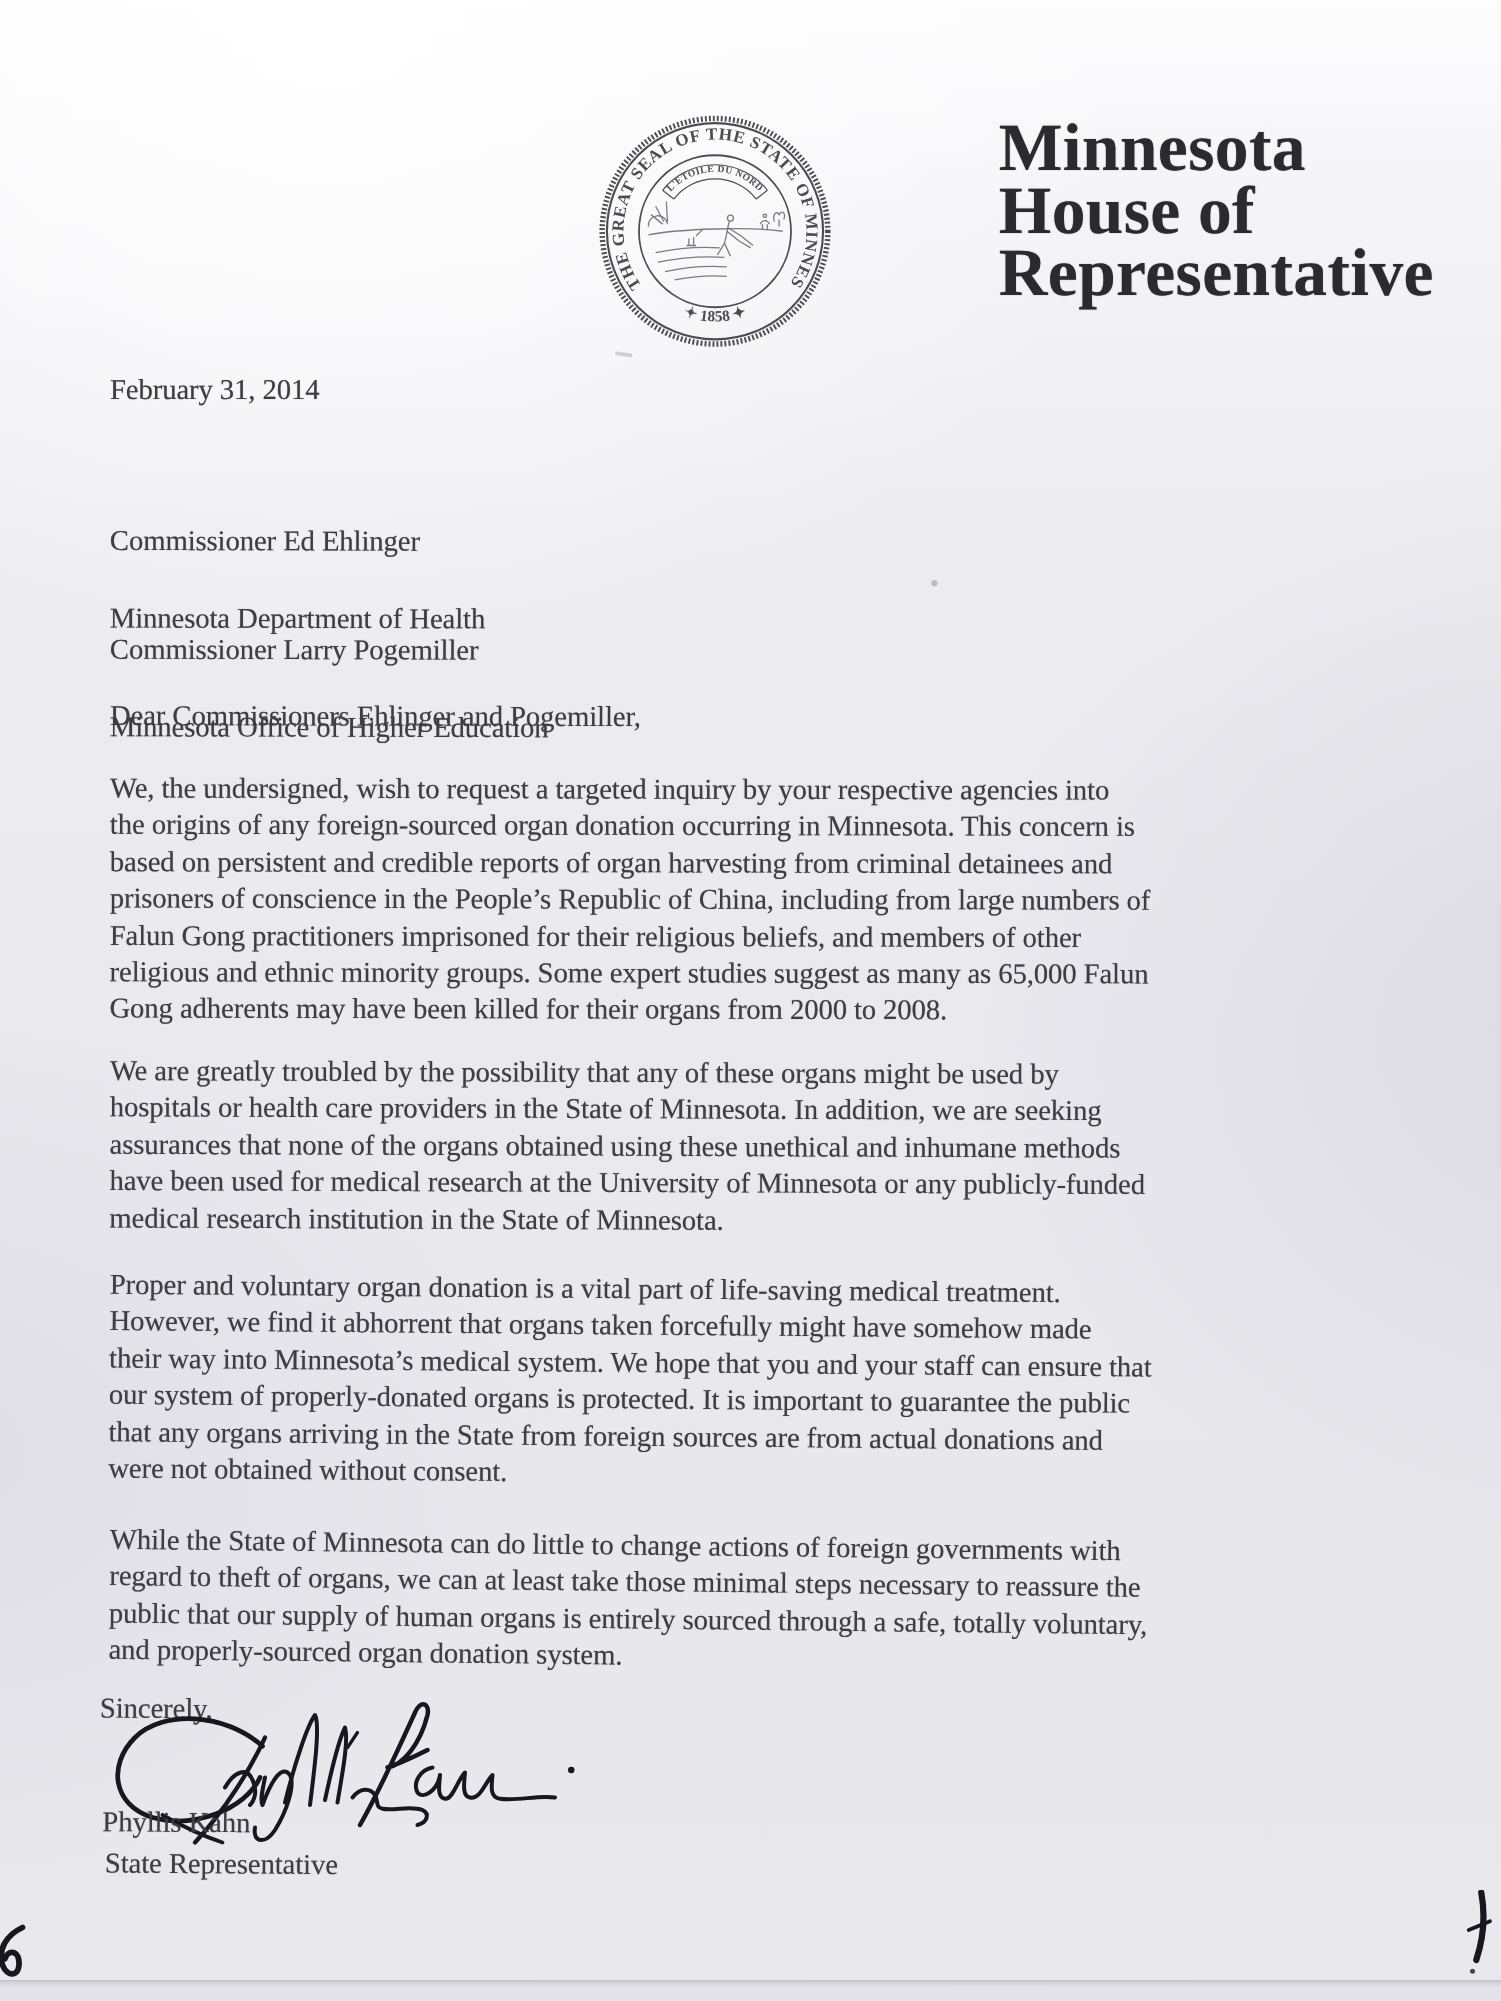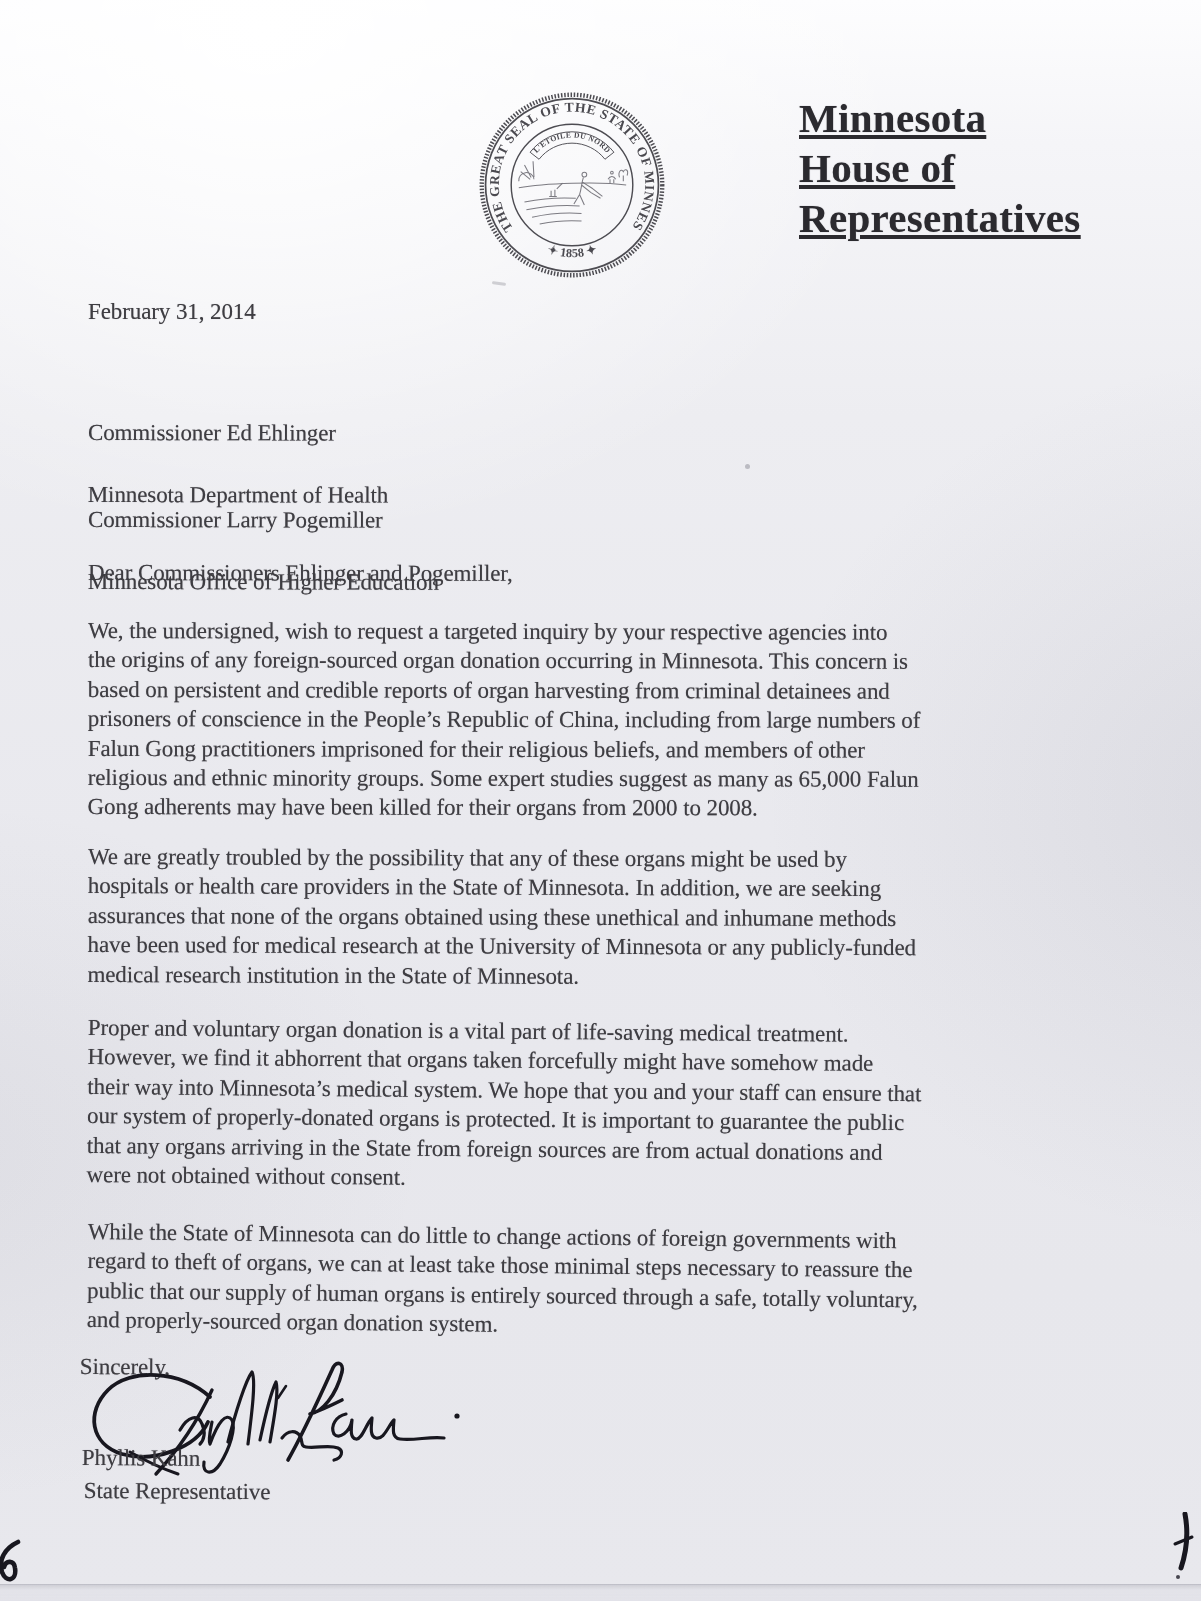--- a/index.html
+++ b/index.html
@@ -14,22 +14,22 @@
   }
   .abs{position:absolute;}
   .body-text{
     font-size:23px;line-height:29.4px;letter-spacing:-0.1px;
     white-space:pre-line;width:1060px;
     text-shadow:0 0 .7px rgba(62,61,66,.55);
     transform-origin:left top;
   }
   .addr{line-height:31px;}
   .letterhead-name{
-    font-weight:bold;font-size:41px;line-height:50px;color:#2b2a2f;
-    letter-spacing:.3px;text-shadow:0 0 .9px rgba(43,42,47,.5);text-decoration:underline;
+    font-weight:bold;font-size:54px;line-height:50px;color:#2b2a2f;
+    letter-spacing:.3px;text-shadow:0 0 .9px rgba(43,42,47,.5);
   }
   .r-tiny{transform:rotate(.12deg);}
   .r-sm{transform:rotate(.22deg);}
   .r-md{transform:rotate(.5deg);}
   .r-lg{transform:rotate(.65deg);}
   .r-close{transform:rotate(.4deg);}
   .seal-stroke{stroke:#4d4c52;fill:none;}
   .seal-scene{stroke:#6e6d74;fill:none;stroke-width:1.1;opacity:.9;}
   .seal-ring-text{font-family:"Liberation Serif",serif;font-weight:bold;fill:#4b4a50;}
   .sig-path{stroke:#18171f;fill:none;stroke-linecap:round;stroke-linejoin:round;}
@@ -79,21 +79,21 @@
       <path class="seal-scene" d="M 138,94 C 140,90 144,90 146,94 M 140,94 L 140,98 M 144,94 L 144,98"></path>
       <circle class="seal-scene" cx="142" cy="87" r="1.4" fill="#6e6d74"></circle>
       <path class="seal-scene" d="M 150,92 C 148,86 152,82 154,86 C 156,82 160,84 158,90 M 154,90 L 154,96"></path>
       <path class="seal-scene" d="M 78,106 L 78,112 M 82,105 L 82,112 M 76,112 L 84,112 M 84,104 L 90,98"></path>
     </g>
   </svg>
 
   <div class="abs letterhead-name" style="left:799px;top:93px;">
     <div>Minnesota</div>
     <div>House of</div>
-    <div>Representatives</div>
+    <div>Representative</div>
   </div>
 
   <div class="abs body-text" style="left:88px;top:297px;">February 31, 2014</div>
 
   <div class="abs body-text addr r-tiny" style="left:88px;top:386px;">
     <div>Commissioner Ed Ehlinger</div>
     <div>Minnesota Department of Health</div>
   </div>
 
   <div class="abs body-text addr r-tiny" style="left:88px;top:473px;">

